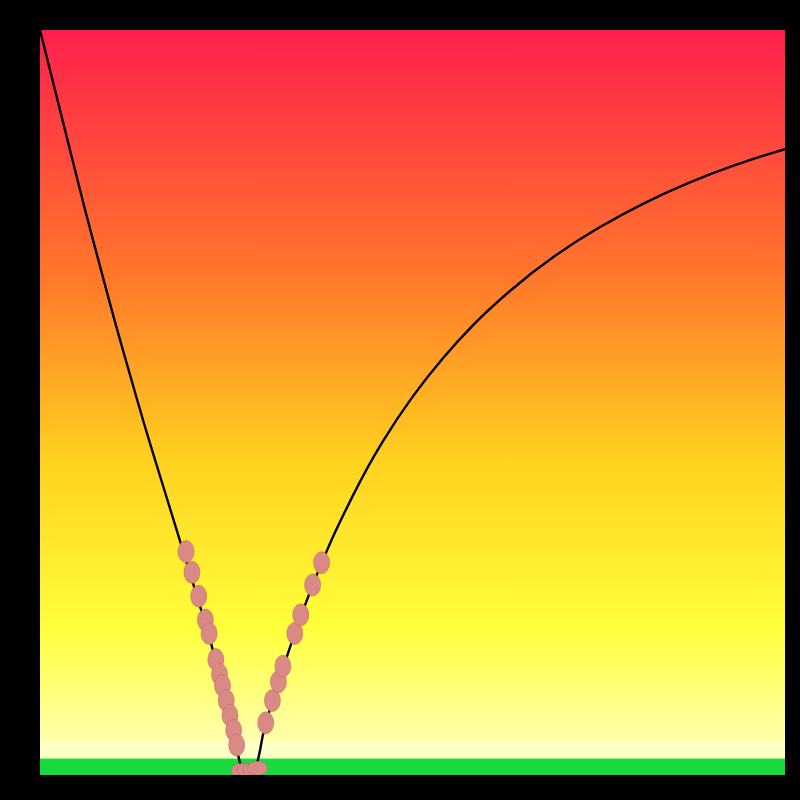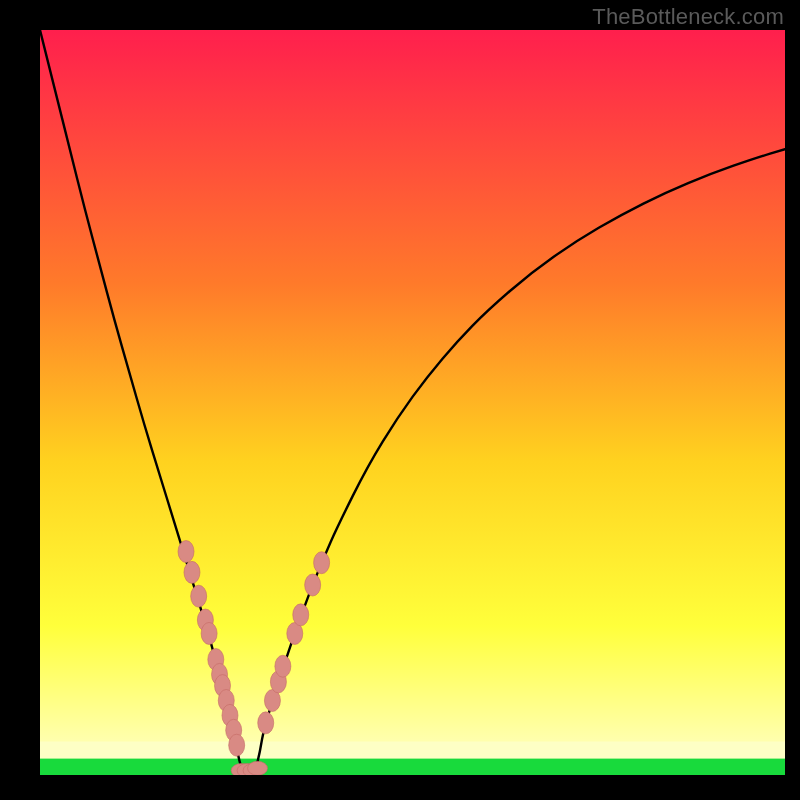--- a/index.html
+++ b/index.html
@@ -38,21 +38,20 @@
   .plot svg {
     display: block;
     width: 745px;
     height: 745px;
   }
 </style>
 </head>
 <body>
 
 <div class="outer">
-  <div class="watermark">TheBottleneck.com</div>
   <div class="plot">
     <svg viewBox="0 0 745 745" preserveAspectRatio="none">
       <defs>
         <linearGradient id="bg-grad" x1="0" y1="0" x2="0" y2="1">
           <stop id="g0" offset="0%" stop-color="#ff1f4d"></stop>
           <stop id="g1" offset="34%" stop-color="#ff7a2a"></stop>
           <stop id="g2" offset="58%" stop-color="#ffd21f"></stop>
           <stop id="g3" offset="80%" stop-color="#ffff3b"></stop>
           <stop id="g4" offset="100%" stop-color="#ffffcf"></stop>
         </linearGradient>

